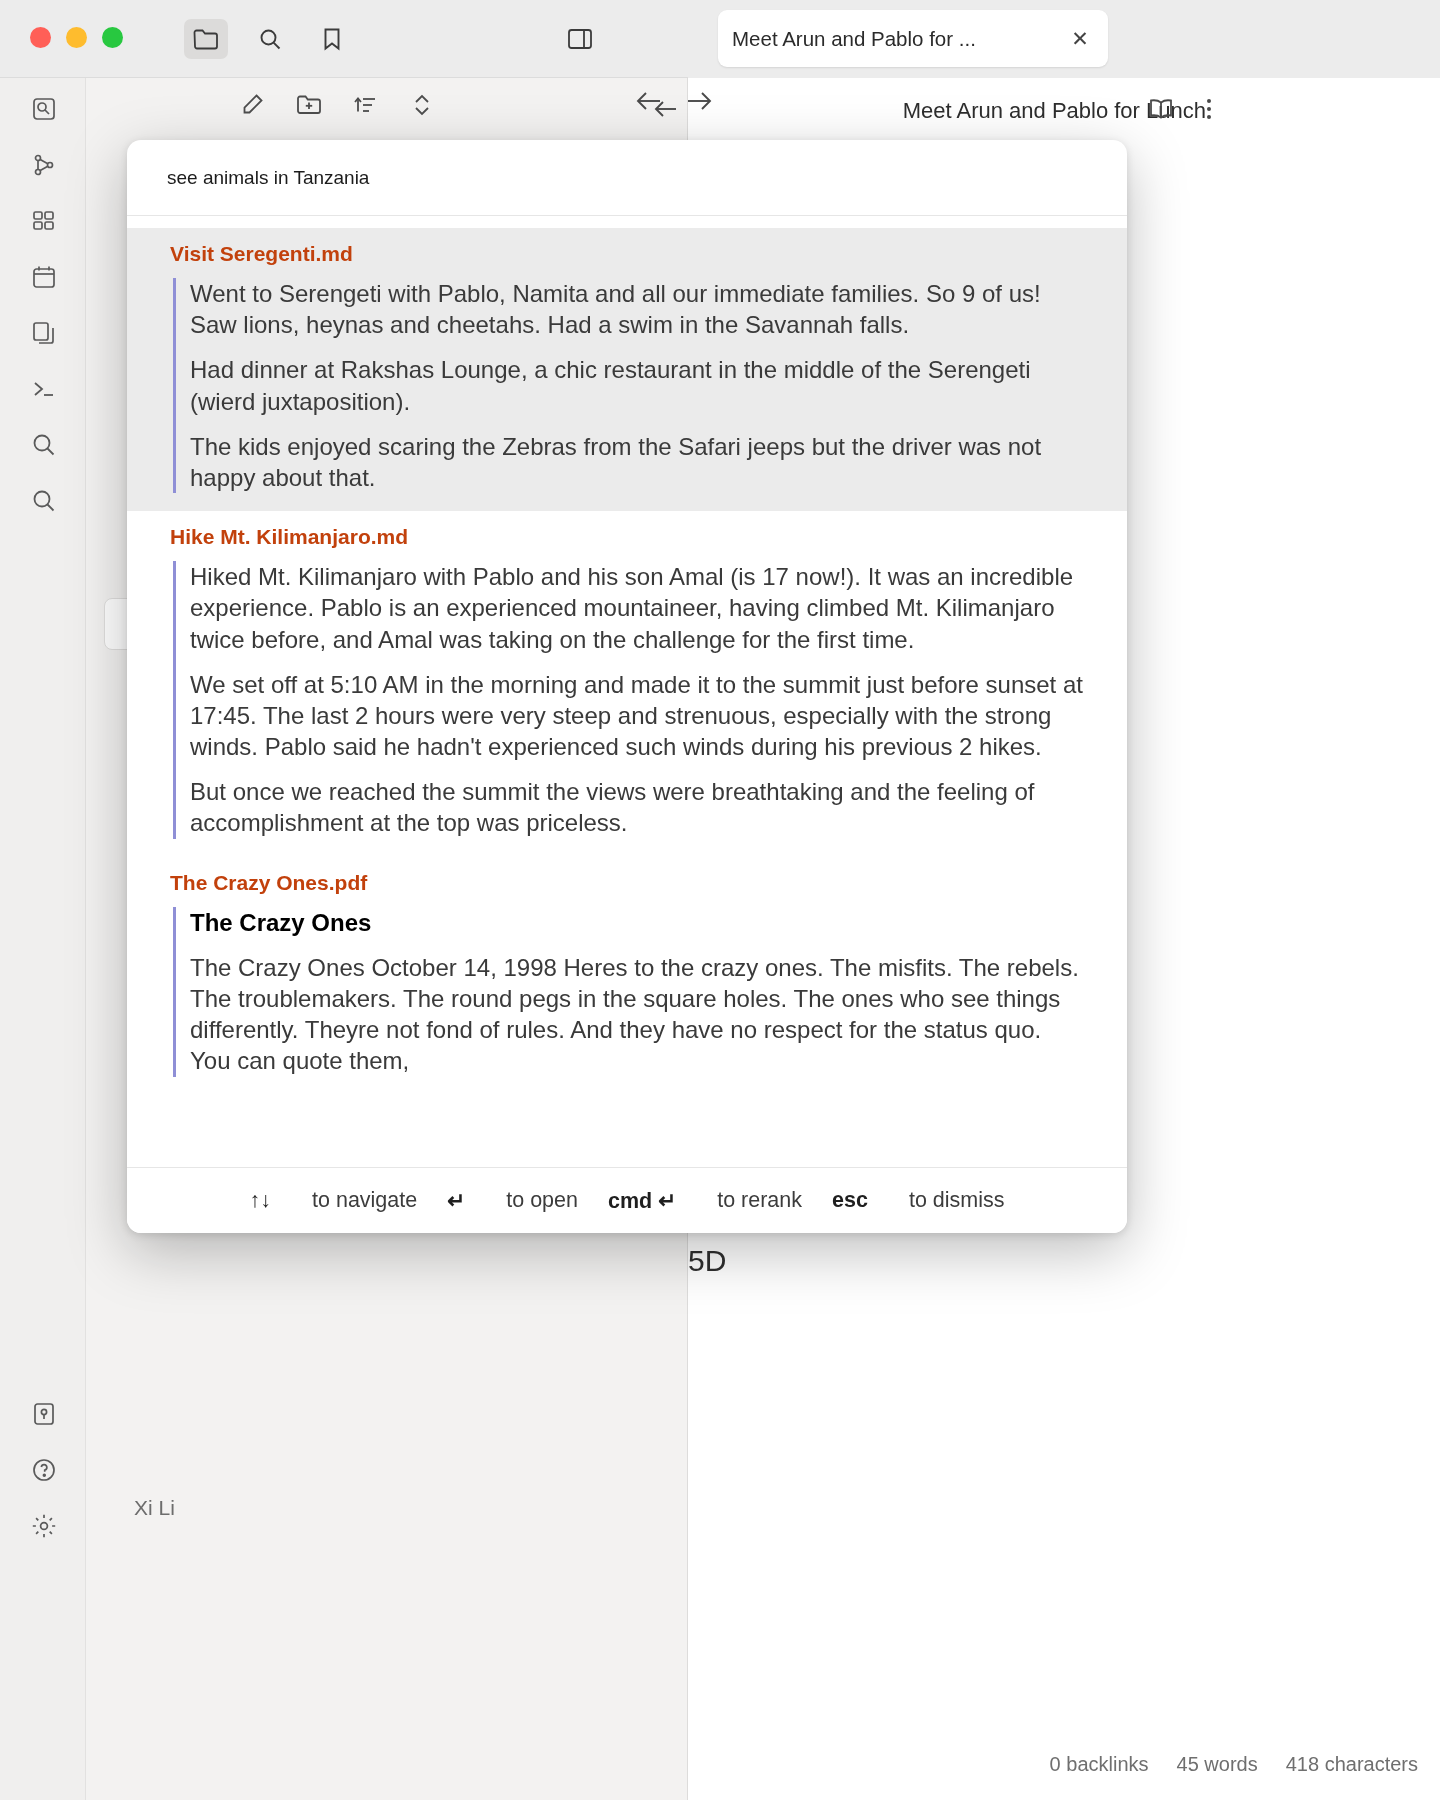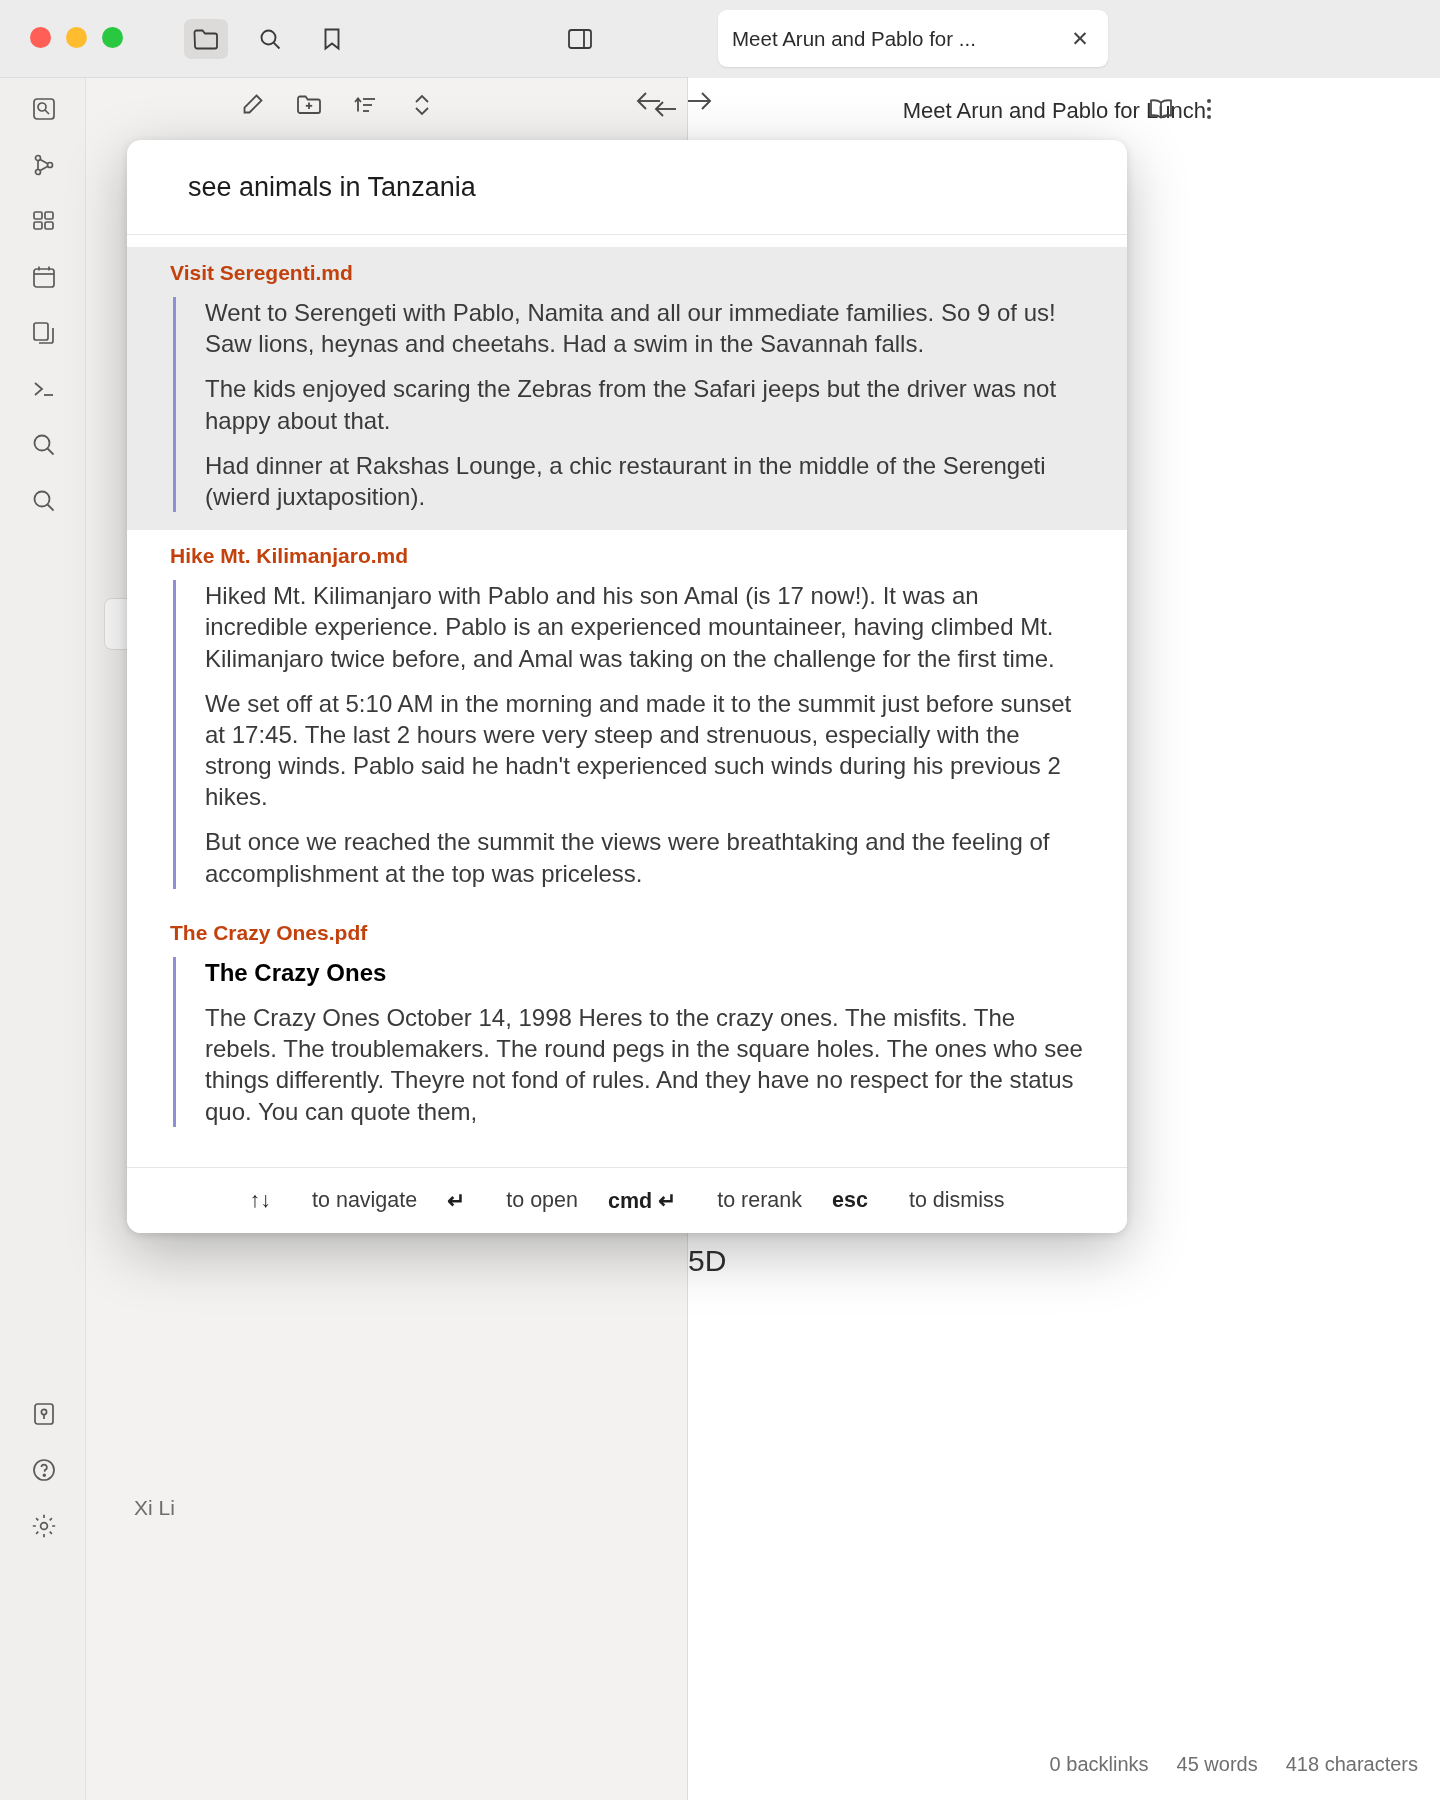--- a/index.html
+++ b/index.html
@@ -149,25 +149,25 @@
     position: absolute;
     top: 140px; left: 127px;
     width: 1000px; height: 1093px;
     background: #ffffff;
     border-radius: 14px;
     box-shadow: 0 18px 60px rgba(0,0,0,.26), 0 2px 8px rgba(0,0,0,.12);
     overflow: hidden;
     display: flex; flex-direction: column;
   }
   .ov-query {
-    height: 95px;
+    height: 76px;
     display: flex; align-items: center;
-    padding: 0 61px;
+    padding: 0 40px;
     border-bottom: 1px solid #e6e6e6;
-    font-size: 27px;
+    font-size: 19px;
     color: #1c1c1c;
   }
   .ov-results {
     flex: 1;
     overflow: hidden;
     padding: 12px 0 0 0;
   }
   .result {
     padding: 14px 43px 18px 43px;
   }
@@ -175,21 +175,21 @@
     background: #ebebeb;
   }
   .res-title {
     font-size: 21px;
     font-weight: 700;
     color: #c2410c;
     margin-bottom: 12px;
   }
   .res-quote {
     border-left: 3px solid #8f8fd6;
-    padding-left: 29px;
+    padding-left: 14px;
     margin-left: 3px;
   }
   .res-quote p {
     font-size: 24px;
     line-height: 1.3;
     color: #3a3a3a;
     margin-bottom: 14px;
   }
   .res-quote p:last-child { margin-bottom: 0; }
   .res-quote p.bold { font-weight: 700; color: #000000; }
@@ -420,22 +420,22 @@
 
   <div class="overlay">
     <div class="ov-query">see animals in Tanzania</div>
 
     <div class="ov-results">
 
       <div class="result selected">
         <div class="res-title">Visit Seregenti.md</div>
         <div class="res-quote">
           <p>Went to Serengeti with Pablo, Namita and all our immediate families. So 9 of us! Saw lions, heynas and cheetahs. Had a swim in the Savannah falls.</p>
+          <p>Had dinner at Rakshas Lounge, a chic restaurant in the middle of the Serengeti (wierd juxtaposition).</p>
           <p>The kids enjoyed scaring the Zebras from the Safari jeeps but the driver was not happy about that.</p>
-          <p>Had dinner at Rakshas Lounge, a chic restaurant in the middle of the Serengeti (wierd juxtaposition).</p>
         </div>
       </div>
 
       <div class="result">
         <div class="res-title">Hike Mt. Kilimanjaro.md</div>
         <div class="res-quote">
           <p>Hiked Mt. Kilimanjaro with Pablo and his son Amal (is 17 now!). It was an incredible experience. Pablo is an experienced mountaineer, having climbed Mt. Kilimanjaro twice before, and Amal was taking on the challenge for the first time.</p>
           <p>We set off at 5:10 AM in the morning and made it to the summit just before sunset at 17:45. The last 2 hours were very steep and strenuous, especially with the strong winds. Pablo said he hadn't experienced such winds during his previous 2 hikes.</p>
           <p>But once we reached the summit the views were breathtaking and the feeling of accomplishment at the top was priceless.</p>
         </div>

